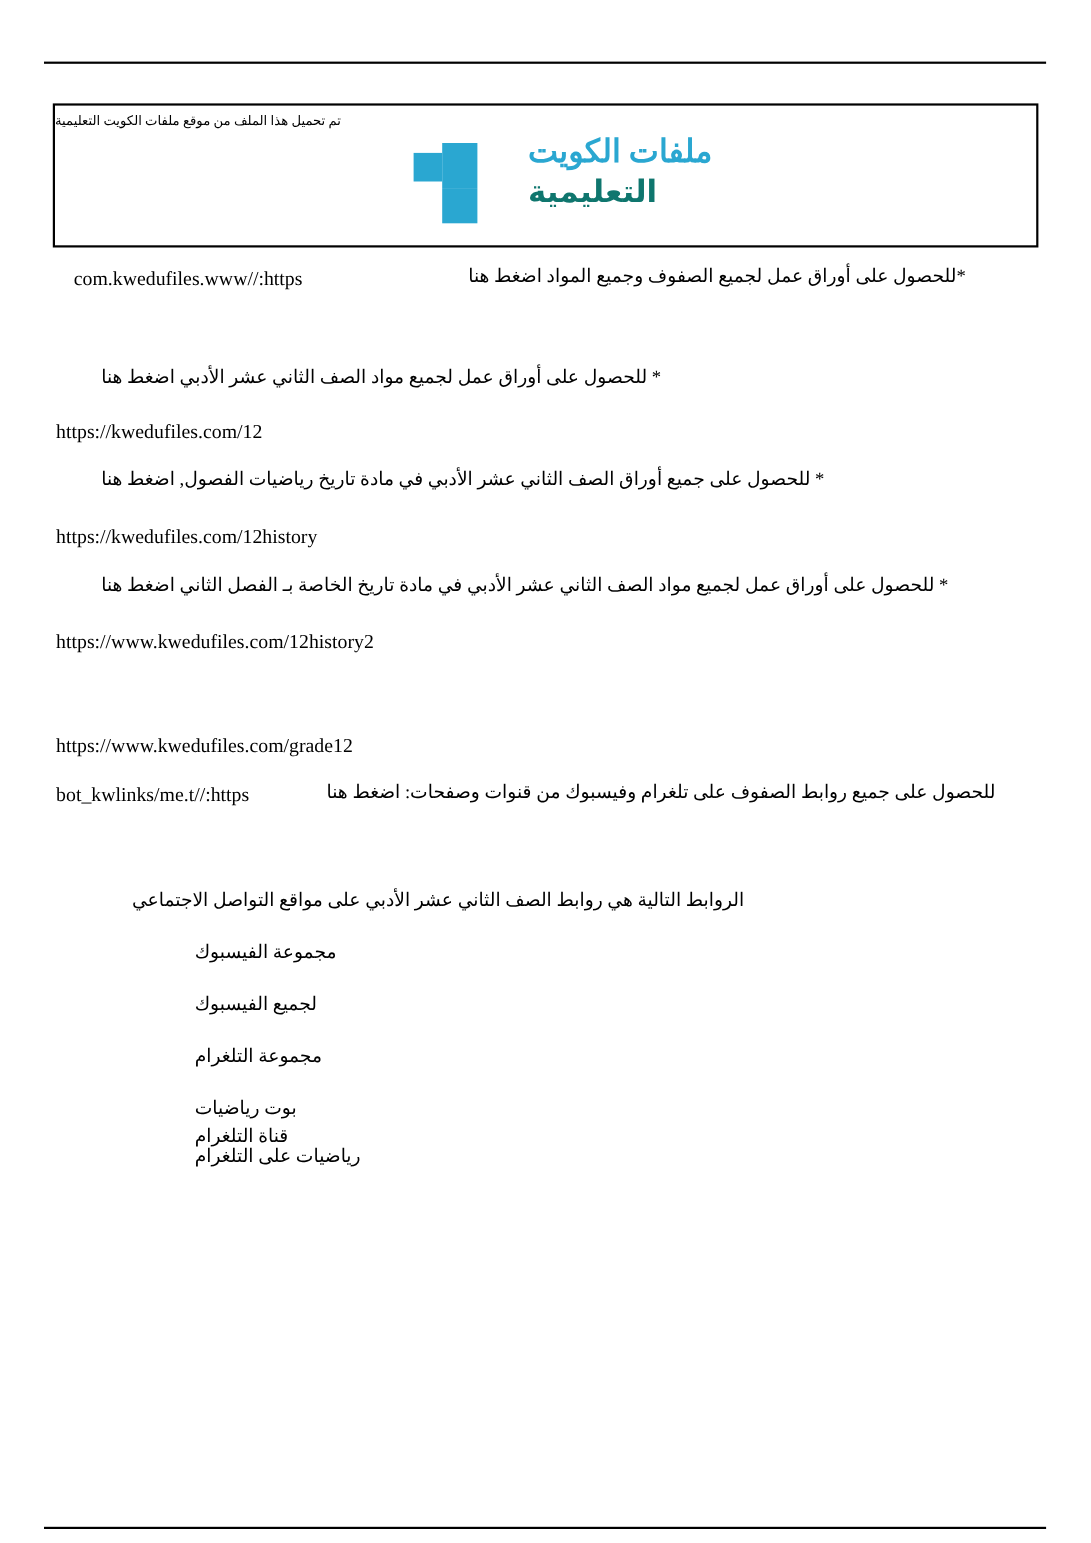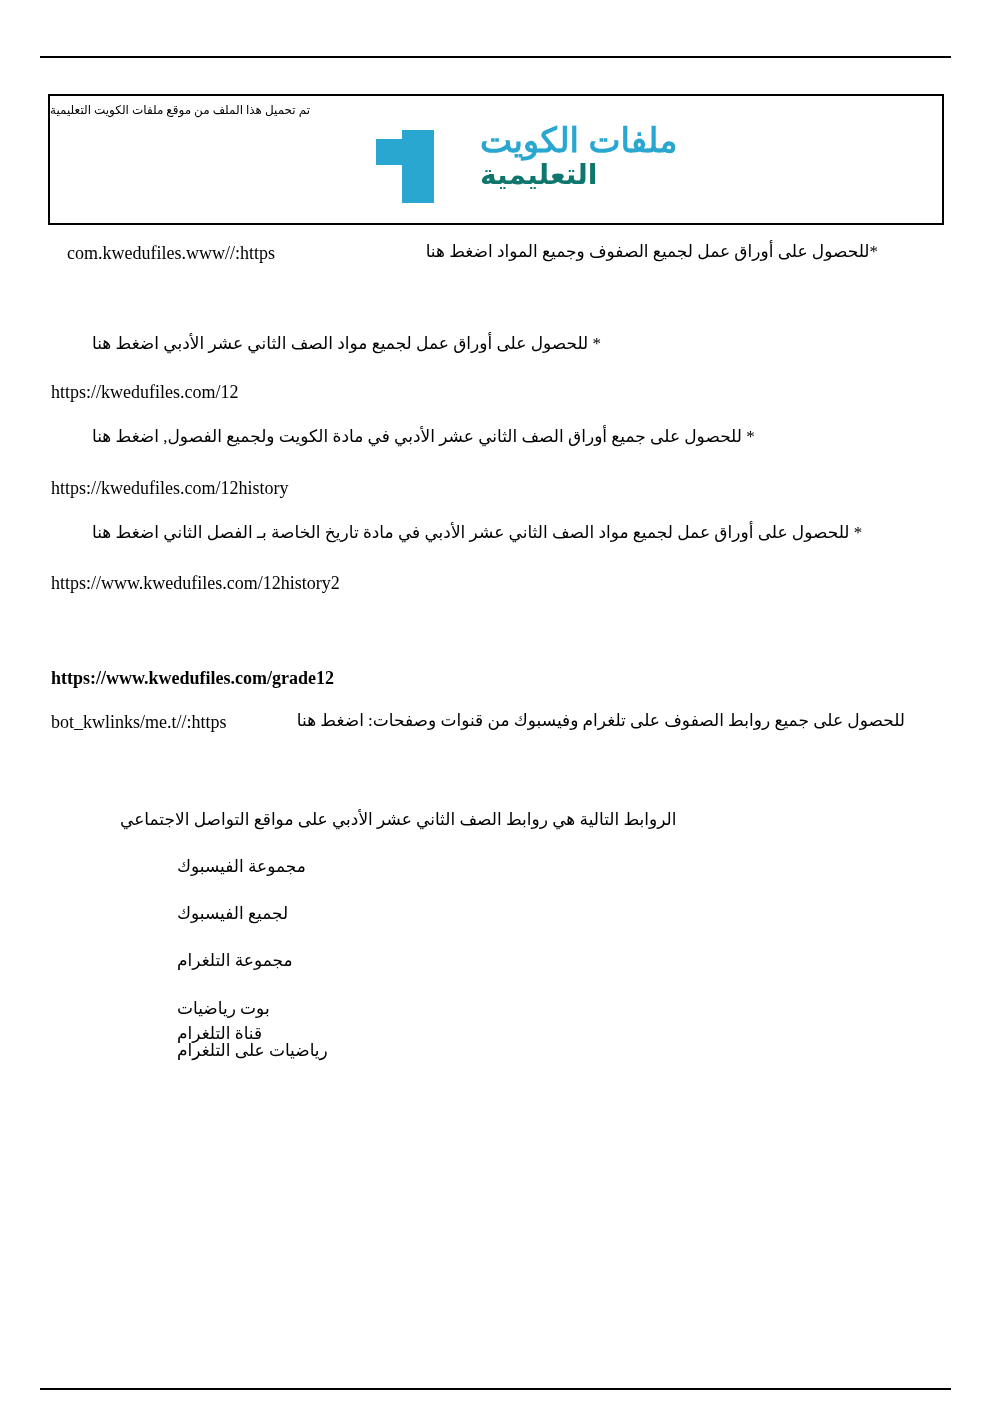--- a/index.html
+++ b/index.html
@@ -22,39 +22,39 @@
     border:2px solid #000;background:#fff;
   }
   .notice-text{
     position:absolute;left:0;right:0;top:7px;
     text-align:left;font-size:12px;direction:rtl;
   }
   .lg-sq{position:absolute;display:block;}
   .lg-sq1{left:326px;top:43px;width:26px;height:26px;}
   .lg-sq2{left:352px;top:34px;width:32px;height:41px;}
   .lg-sq3{left:352px;top:75px;width:32px;height:32px;}
-  .logo-line1{position:absolute;left:430px;top:24px;font-size:34px;font-weight:bold;
-    font-family:Liberation Sans, sans-serif;white-space:nowrap;direction:rtl;}
+  .logo-line1{position:absolute;left:430px;top:24px;font-size:29px;font-weight:bold;
+    font-family:Liberation Serif, serif;white-space:nowrap;direction:rtl;}
   .logo-line2{position:absolute;left:430px;top:62px;font-size:28px;font-weight:bold;
     font-family:"DejaVu Sans",sans-serif;white-space:nowrap;direction:rtl;}
 
   .ar{direction:rtl;font-size:17px;}
   .url{direction:ltr;font-size:18px;font-family:"Liberation Serif",serif;}
 
   .intro-url{left:67px;top:243px;}
   .intro-text{right:114px;top:241px;}
 
   .sec0-text{left:92px;top:333px;}
   .sec0-url{left:51px;top:382px;}
   .sec1-text{left:92px;top:426px;}
   .sec1-url{left:51px;top:478px;}
   .sec2-text{left:92px;top:522px;}
   .sec2-url{left:51px;top:573px;}
   .sec3-text{left:92px;top:621px;}
-  .sec3-url{left:51px;top:668px;font-weight:bold;}
+  .sec3-url{left:51px;top:668px;}
 
   .tg-url{left:51px;top:712px;}
   .tg-text{right:87px;top:710px;}
 
   .social-heading{left:120px;top:809px;}
   .social-item{left:177px;}
   .si0{top:856px;} .si1{top:903px;} .si2{top:950px;}
   .si3{top:998px;} .si4{top:1023px;} .si5{top:1040px;font-family:Liberation Serif, serif;}
 </style>
 </head>
@@ -72,21 +72,21 @@
     <div class="logo-line1" style="color:#2aa7d1;">ملفات الكويت</div>
     <div class="logo-line2" style="color:#0f766e;">التعليمية</div>
   </div>
 
   <div class="abs url intro-url">com.kwedufiles.www//:https</div>
   <div class="abs ar intro-text">*للحصول على أوراق عمل لجميع الصفوف وجميع المواد اضغط هنا</div>
 
   <div class="abs ar sec0-text">* للحصول على أوراق عمل لجميع مواد الصف الثاني عشر الأدبي اضغط هنا</div>
   <div class="abs url sec0-url">https://kwedufiles.com/12</div>
 
-  <div class="abs ar sec1-text">* للحصول على جميع أوراق الصف الثاني عشر الأدبي في مادة الكويت ولجميع الفصول, اضغط هنا</div>
+  <div class="abs ar sec1-text">* للحصول على جميع أوراق الصف الثاني عشر الأدبي في مادة تاريخ رياضيات الفصول, اضغط هنا</div>
   <div class="abs url sec1-url">https://kwedufiles.com/12history</div>
 
   <div class="abs ar sec2-text">* للحصول على أوراق عمل لجميع مواد الصف الثاني عشر الأدبي في مادة تاريخ الخاصة بـ الفصل الثاني اضغط هنا</div>
   <div class="abs url sec2-url">https://www.kwedufiles.com/12history2</div>
 
   <div class="abs url sec3-url">https://www.kwedufiles.com/grade12</div>
 
   <div class="abs url tg-url">bot_kwlinks/me.t//:https</div>
   <div class="abs ar social-heading">الروابط التالية هي روابط الصف الثاني عشر الأدبي على مواقع التواصل الاجتماعي</div>
 

